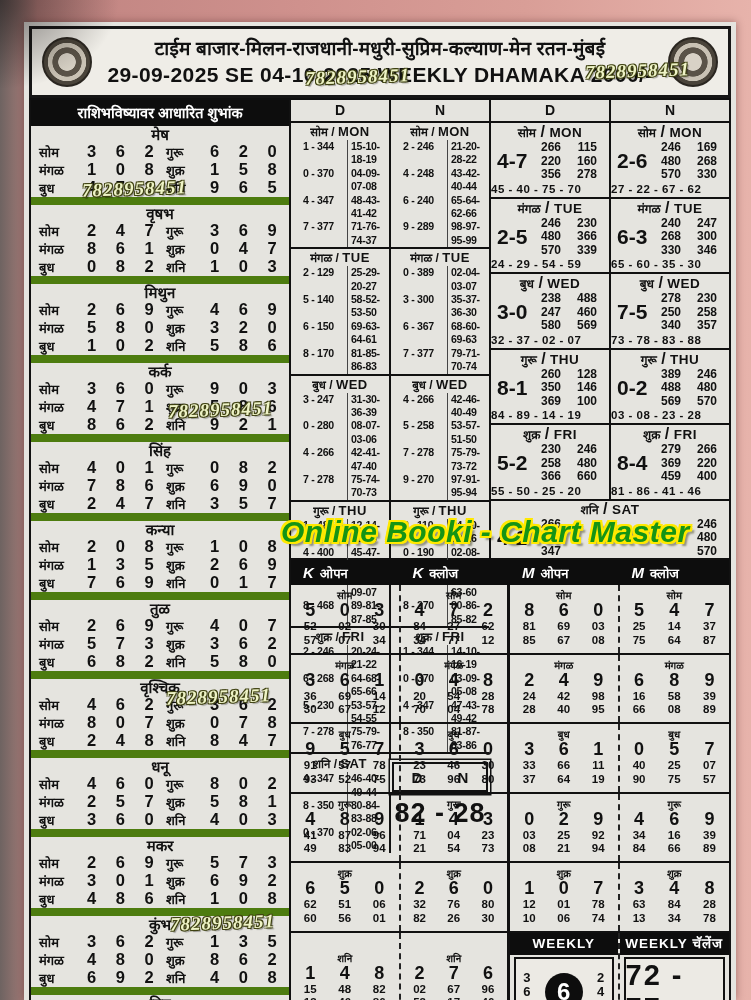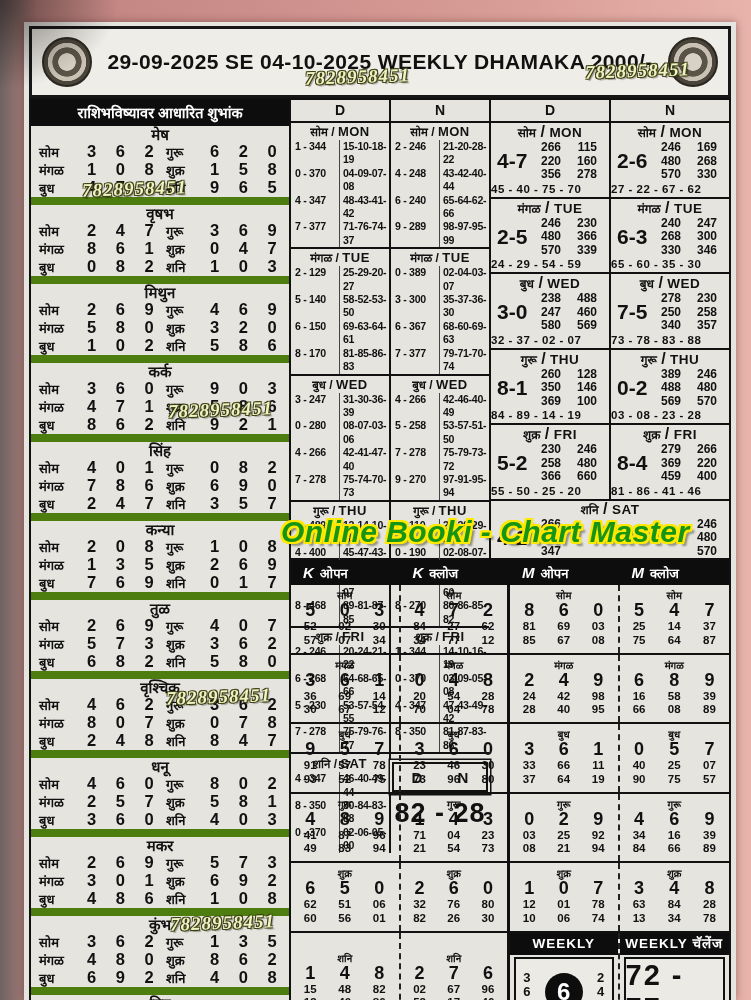--- a/index.html
+++ b/index.html
@@ -43,21 +43,21 @@
   .dn-header span + span{border-left:2px solid #111;}
   #mid-days{flex:1 1 auto;display:flex;flex-direction:column;}
   .mid-day{flex:1;display:flex;}
   .mid-day + .mid-day{border-top:2px solid #111;}
   .mid-col{flex:1;min-width:0;display:flex;flex-direction:column;justify-content:center;}
   .mid-col.n{border-left:2px solid #111;}
   .mid-head{text-align:center;font-weight:800;line-height:15px;}
   .mh-hi{font-size:11.5px;}
   .mh-sl{font-size:12px;}
   .mh-en{font-size:13px;letter-spacing:0.5px;}
-  .mrow{display:flex;font-size:10.6px;font-weight:700;line-height:13.4px;padding:0 2px 0 4px;letter-spacing:-0.3px;justify-content:flex-end;}
+  .mrow{display:flex;font-size:10.6px;font-weight:700;line-height:13.4px;padding:0 2px 0 12px;letter-spacing:-0.3px;justify-content:flex-end;}
   .ma{width:44px;flex:0 0 auto;}
   .mb{flex:1;border-left:1.4px solid #444;padding-left:3px;}
   .mid-sat{flex:1;border-top:2px solid #111;display:flex;}
   .ms-d{flex:1;display:flex;flex-direction:column;justify-content:flex-start;padding-top:1px;}
   .ms-n{flex:1;border-left:2px solid #111;text-align:center;}
   .dn-box{width:92px;height:26px;border:2px solid #111;box-shadow:0 0 0 2px #e5e4df,0 0 0 3.5px #111;
     display:flex;justify-content:space-around;align-items:center;font-weight:900;font-size:15px;margin:8px auto 6px;}
   .ms-val{font-size:27px;font-weight:900;letter-spacing:1px;}
   
   .right-panel{flex:1;min-width:0;display:flex;flex-direction:column;}
@@ -115,20 +115,21 @@
 </style>
 </head>
 <body>
 
 <div class="page">
   <div class="sheet">
 
     <div class="header-box">
       <div class="logo"></div>
       <div class="header-text">
+        <div class="h1">टाईम बाजार-मिलन-राजधानी-मधुरी-सुप्रिम-कल्याण-मेन रतन-मुंबई</div>
         <div class="h2">29-09-2025 SE 04-10-2025 WEEKLY DHAMAKA 2000/-</div>
       </div>
       <div class="logo"></div>
     </div>
 
     <div class="main">
 
       <div class="left-col">
         <div class="zp-title">राशिभविष्यावर आधारित शुभांक</div>
         <div id="zodiac-sections">

